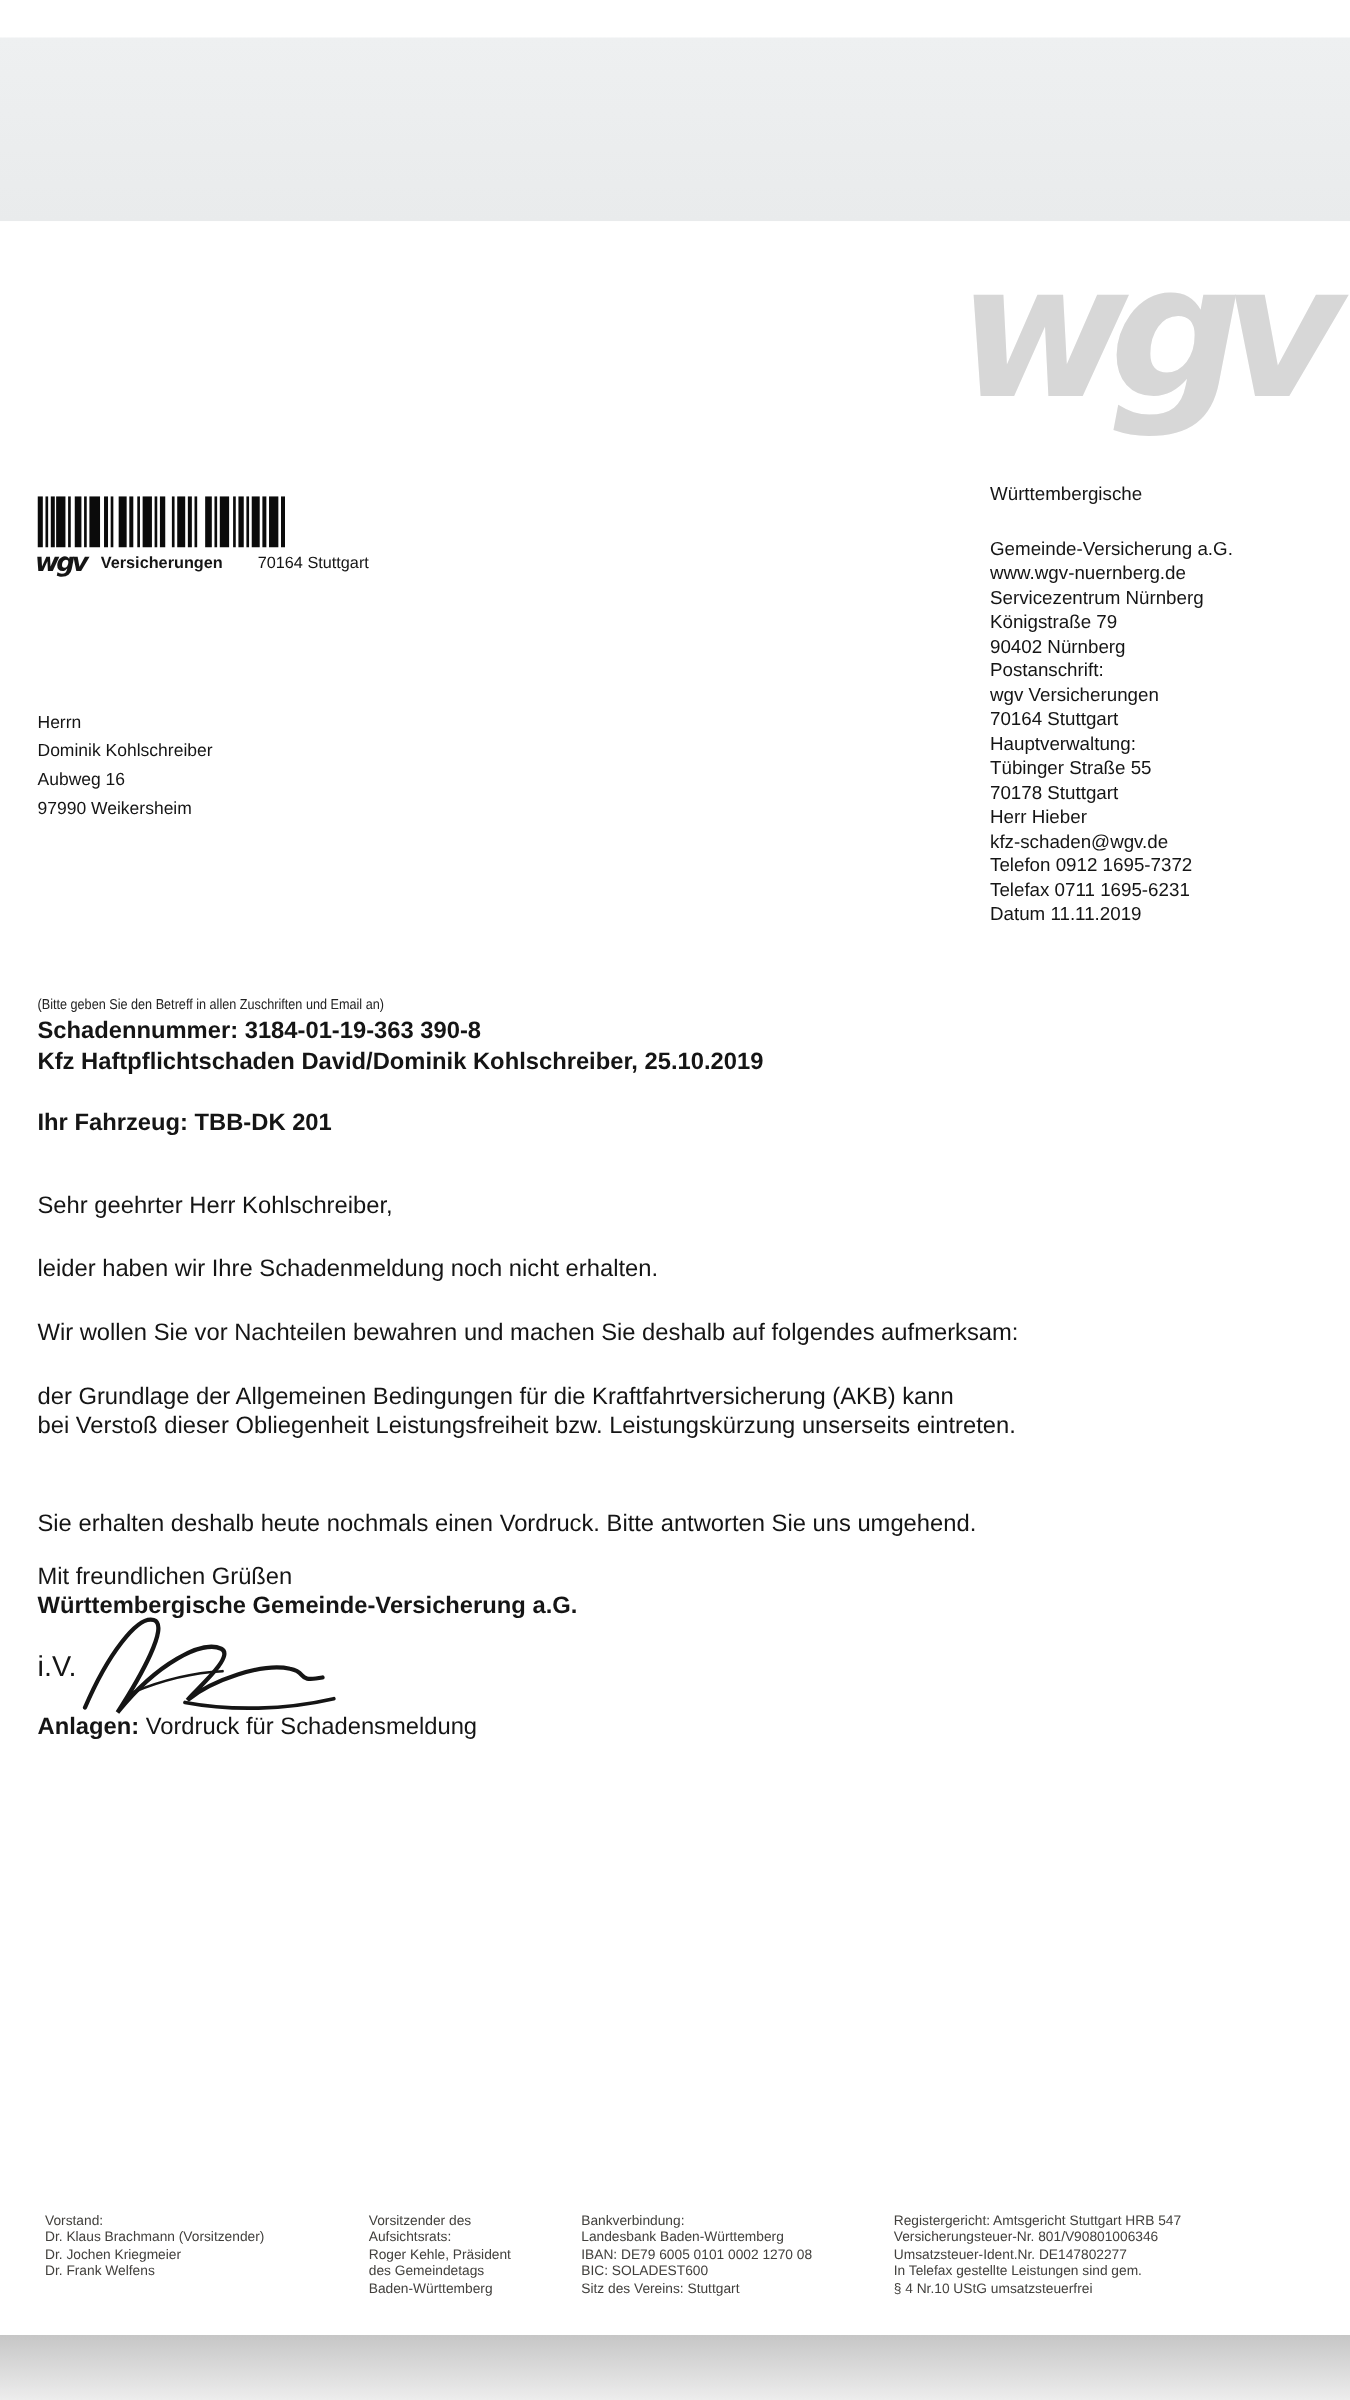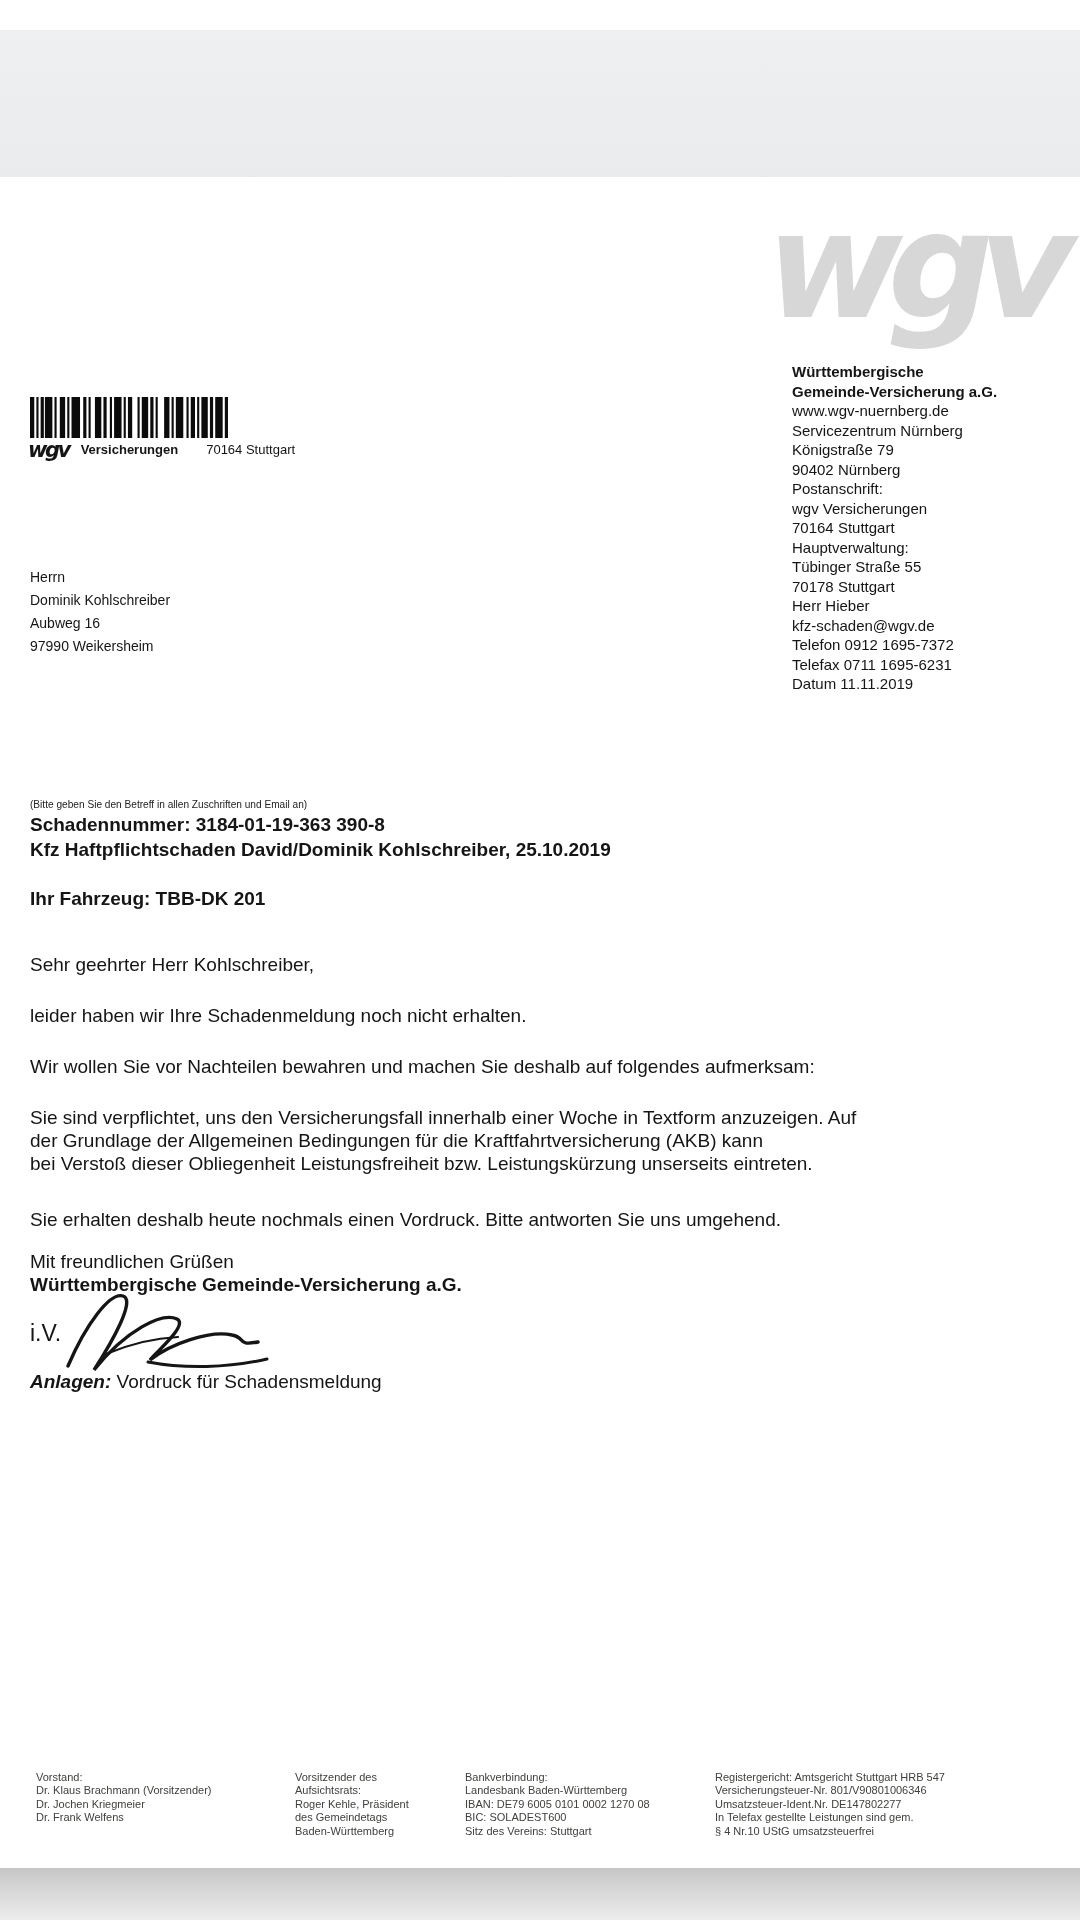--- a/index.html
+++ b/index.html
@@ -11,21 +11,21 @@
     background:linear-gradient(#eef0f1,#e9ebec);}
   .band-bottom{position:absolute;left:0;top:1868px;width:1080px;height:52px;
     background:linear-gradient(#c6c6c6,#ededed);}
   .letter-page{position:absolute;left:0;top:177px;width:1080px;height:1691px;background:#ffffff;}
 
   .brand-logo{position:absolute;left:766px;top:192px;font-family:"DejaVu Sans",sans-serif;
     font-weight:bold;font-style:italic;font-size:148px;line-height:1;letter-spacing:-15px;
     color:#d7d7d7;user-select:none;}
 
   .info-col{position:absolute;left:792px;top:362px;width:286px;font-size:15px;line-height:19.5px;}
-  .info-line.b{font-weight:bold;}
+  .info-line.b{font-weight:normal;margin-top:24px;}
   .info-line.gap{}
 
   .barcode{position:absolute;left:30px;top:397px;width:198px;height:41px;}
   .barcode svg{width:100%;height:100%;display:block;}
 
   .sender-line{position:absolute;left:28px;top:438px;font-size:13px;white-space:nowrap;}
   .sender-logo{font-weight:bold;font-style:italic;font-size:21px;letter-spacing:-2.5px;
     margin-right:12px;vertical-align:-3px;font-family:"DejaVu Sans",sans-serif;}
   .sender-name{font-weight:bold;margin-right:28px;}
 
@@ -40,21 +40,21 @@
 
   .body-par{position:absolute;left:30px;width:990px;font-size:19px;line-height:23px;}
 
   .close-salute{position:absolute;left:30px;top:1251px;font-size:19px;}
   .close-company{position:absolute;left:30px;top:1274px;font-size:19px;font-weight:bold;white-space:nowrap;}
   .close-iv{position:absolute;left:30px;top:1320px;font-size:23px;}
   .signature{position:absolute;left:60px;top:1280px;width:215px;height:102px;}
   .signature svg{width:100%;height:100%;display:block;}
 
   .anlagen{position:absolute;left:30px;top:1371px;font-size:19px;}
-  .anlagen .lbl{font-weight:bold;font-style:italic;}
+  .anlagen .lbl{font-weight:bold;}
 
   .footer-col{position:absolute;top:1771px;font-size:11px;line-height:13.4px;color:#42403d;white-space:nowrap;}
 </style>
 </head>
 <body>
 
 <div class="band-top"></div>
 <div class="band-bottom"></div>
 <div class="letter-page"></div>
 
@@ -135,21 +135,20 @@
     <div class="body-par" style="top: 953px;">
       <div>Sehr geehrter Herr Kohlschreiber,</div>
     </div>
     <div class="body-par" style="top: 1004px;">
       <div>leider haben wir Ihre Schadenmeldung noch nicht erhalten.</div>
     </div>
     <div class="body-par" style="top: 1055px;">
       <div>Wir wollen Sie vor Nachteilen bewahren und machen Sie deshalb auf folgendes aufmerksam:</div>
     </div>
     <div class="body-par" style="top: 1106px;">
-      <div>Sie sind verpflichtet, uns den Versicherungsfall innerhalb einer Woche in Textform anzuzeigen. Auf</div>
       <div>der Grundlage der Allgemeinen Bedingungen für die Kraftfahrtversicherung (AKB) kann</div>
       <div>bei Verstoß dieser Obliegenheit Leistungsfreiheit bzw. Leistungskürzung unserseits eintreten.</div>
     </div>
     <div class="body-par" style="top: 1208px;">
       <div>Sie erhalten deshalb heute nochmals einen Vordruck. Bitte antworten Sie uns umgehend.</div>
     </div>
   </div>
 
 <div class="close-salute">Mit freundlichen Grüßen</div>
 <div class="close-company">Württembergische Gemeinde-Versicherung a.G.</div>

